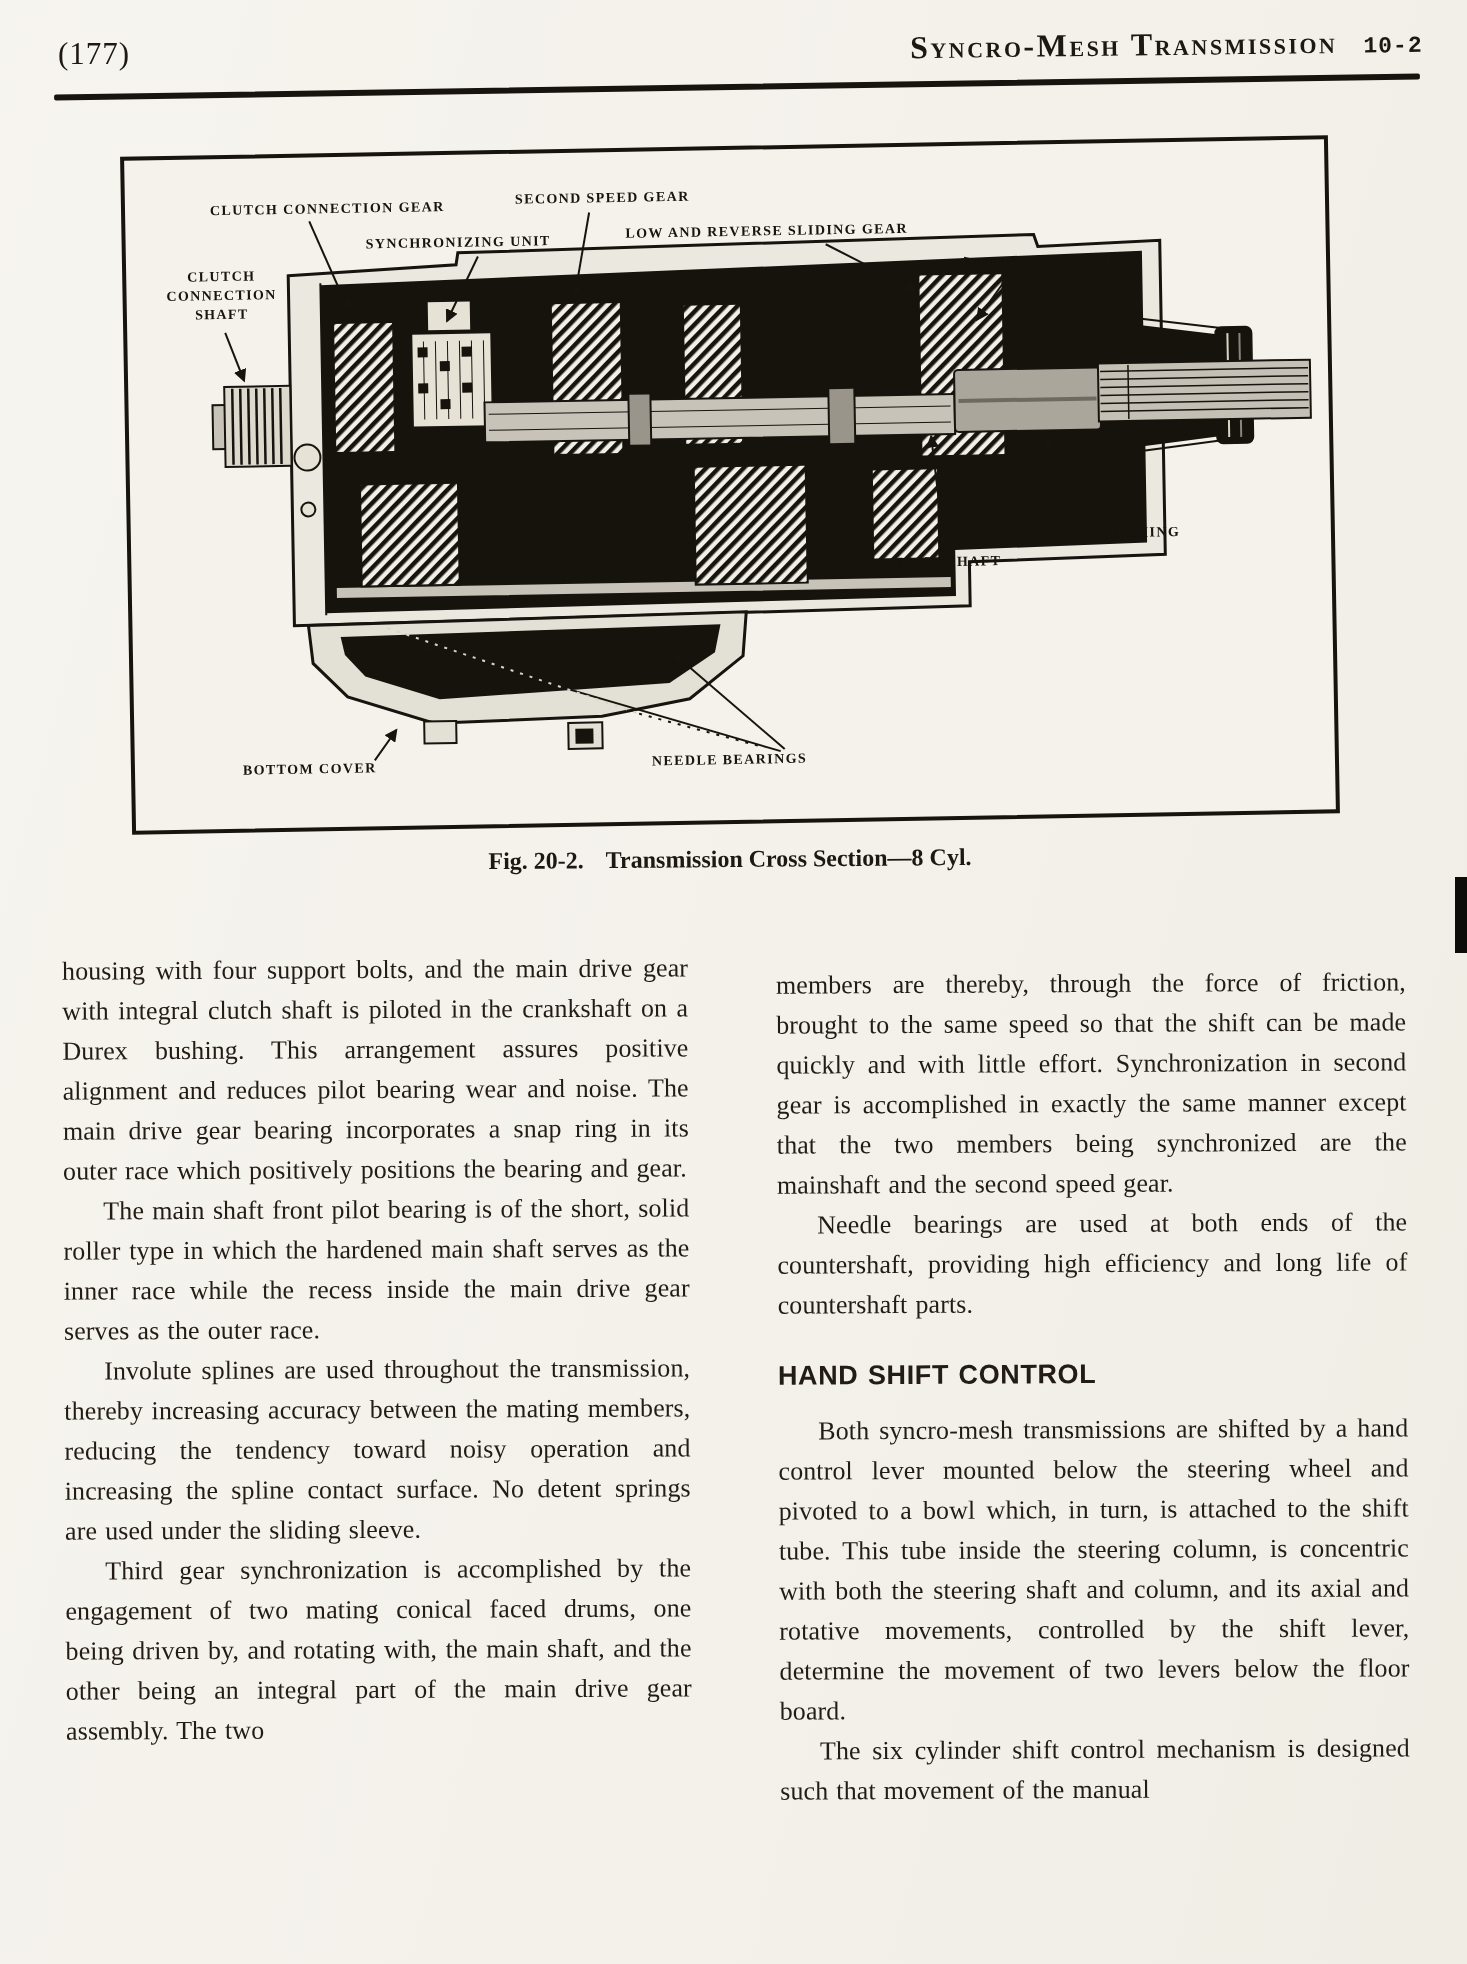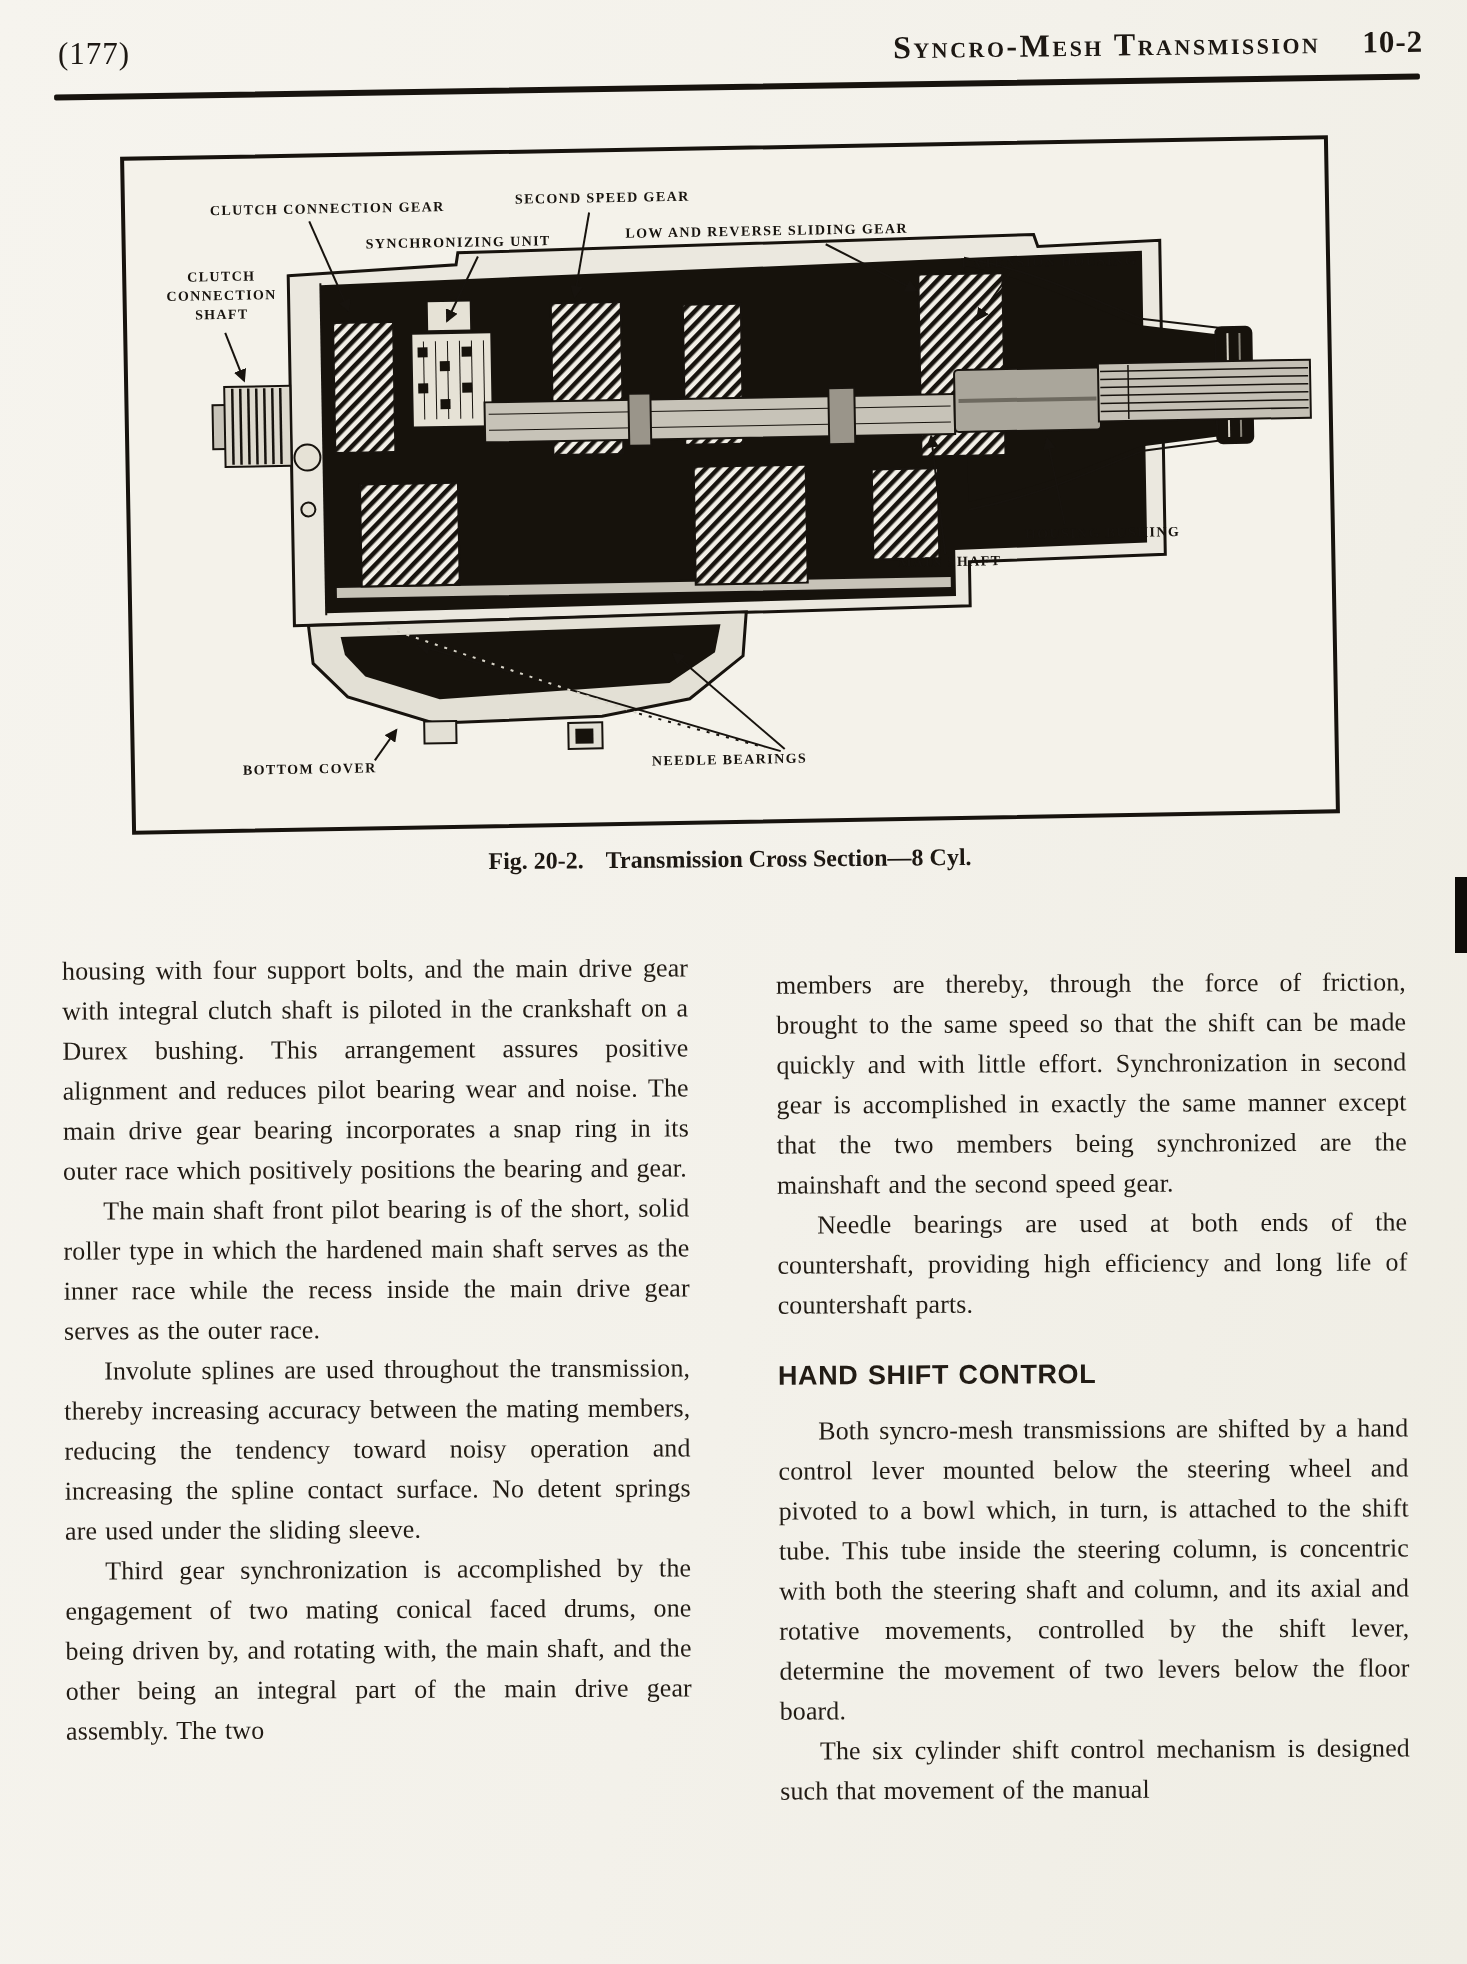--- a/index.html
+++ b/index.html
@@ -5,21 +5,21 @@
   html,body{margin:0;padding:0;}
   body{
     width:1467px;height:1964px;position:relative;overflow:hidden;
     background:linear-gradient(105deg,#f6f4ee 0%,#f3f1ea 55%,#efede4 100%);
     font-family:"Liberation Serif",serif;color:#1d1813;
   }
   
   .page-num{position:absolute;left:58px;top:36px;font-size:31px;letter-spacing:1px;}
   .running-head{position:absolute;right:44px;top:26px;transform:rotate(-0.7deg);white-space:nowrap;}
   .running-title{font-variant:small-caps;font-weight:600;font-size:32px;letter-spacing:2.5px;}
-  .running-sect{font-family:Liberation Serif, serif;font-weight:700;font-size:31px;letter-spacing:1px;margin-left:42px;}
+  .running-sect{font-family:Liberation Mono, monospace;font-weight:700;font-size:23px;letter-spacing:1px;margin-left:26px;}
   .header-rule{position:absolute;left:54px;top:84px;width:1366px;height:6px;background:#17130e;transform:rotate(-0.88deg);border-radius:2px;}
   
   .figure-frame{
     position:absolute;left:126px;top:146px;width:1200px;height:670px;
     border:4px solid #17130e;background:#f4f2ea;transform:rotate(-1.02deg);
   }
   .fig-label{
     position:absolute;font-weight:700;font-size:14px;letter-spacing:1.4px;
     color:#17130e;white-space:pre-line;line-height:19px;
   }

